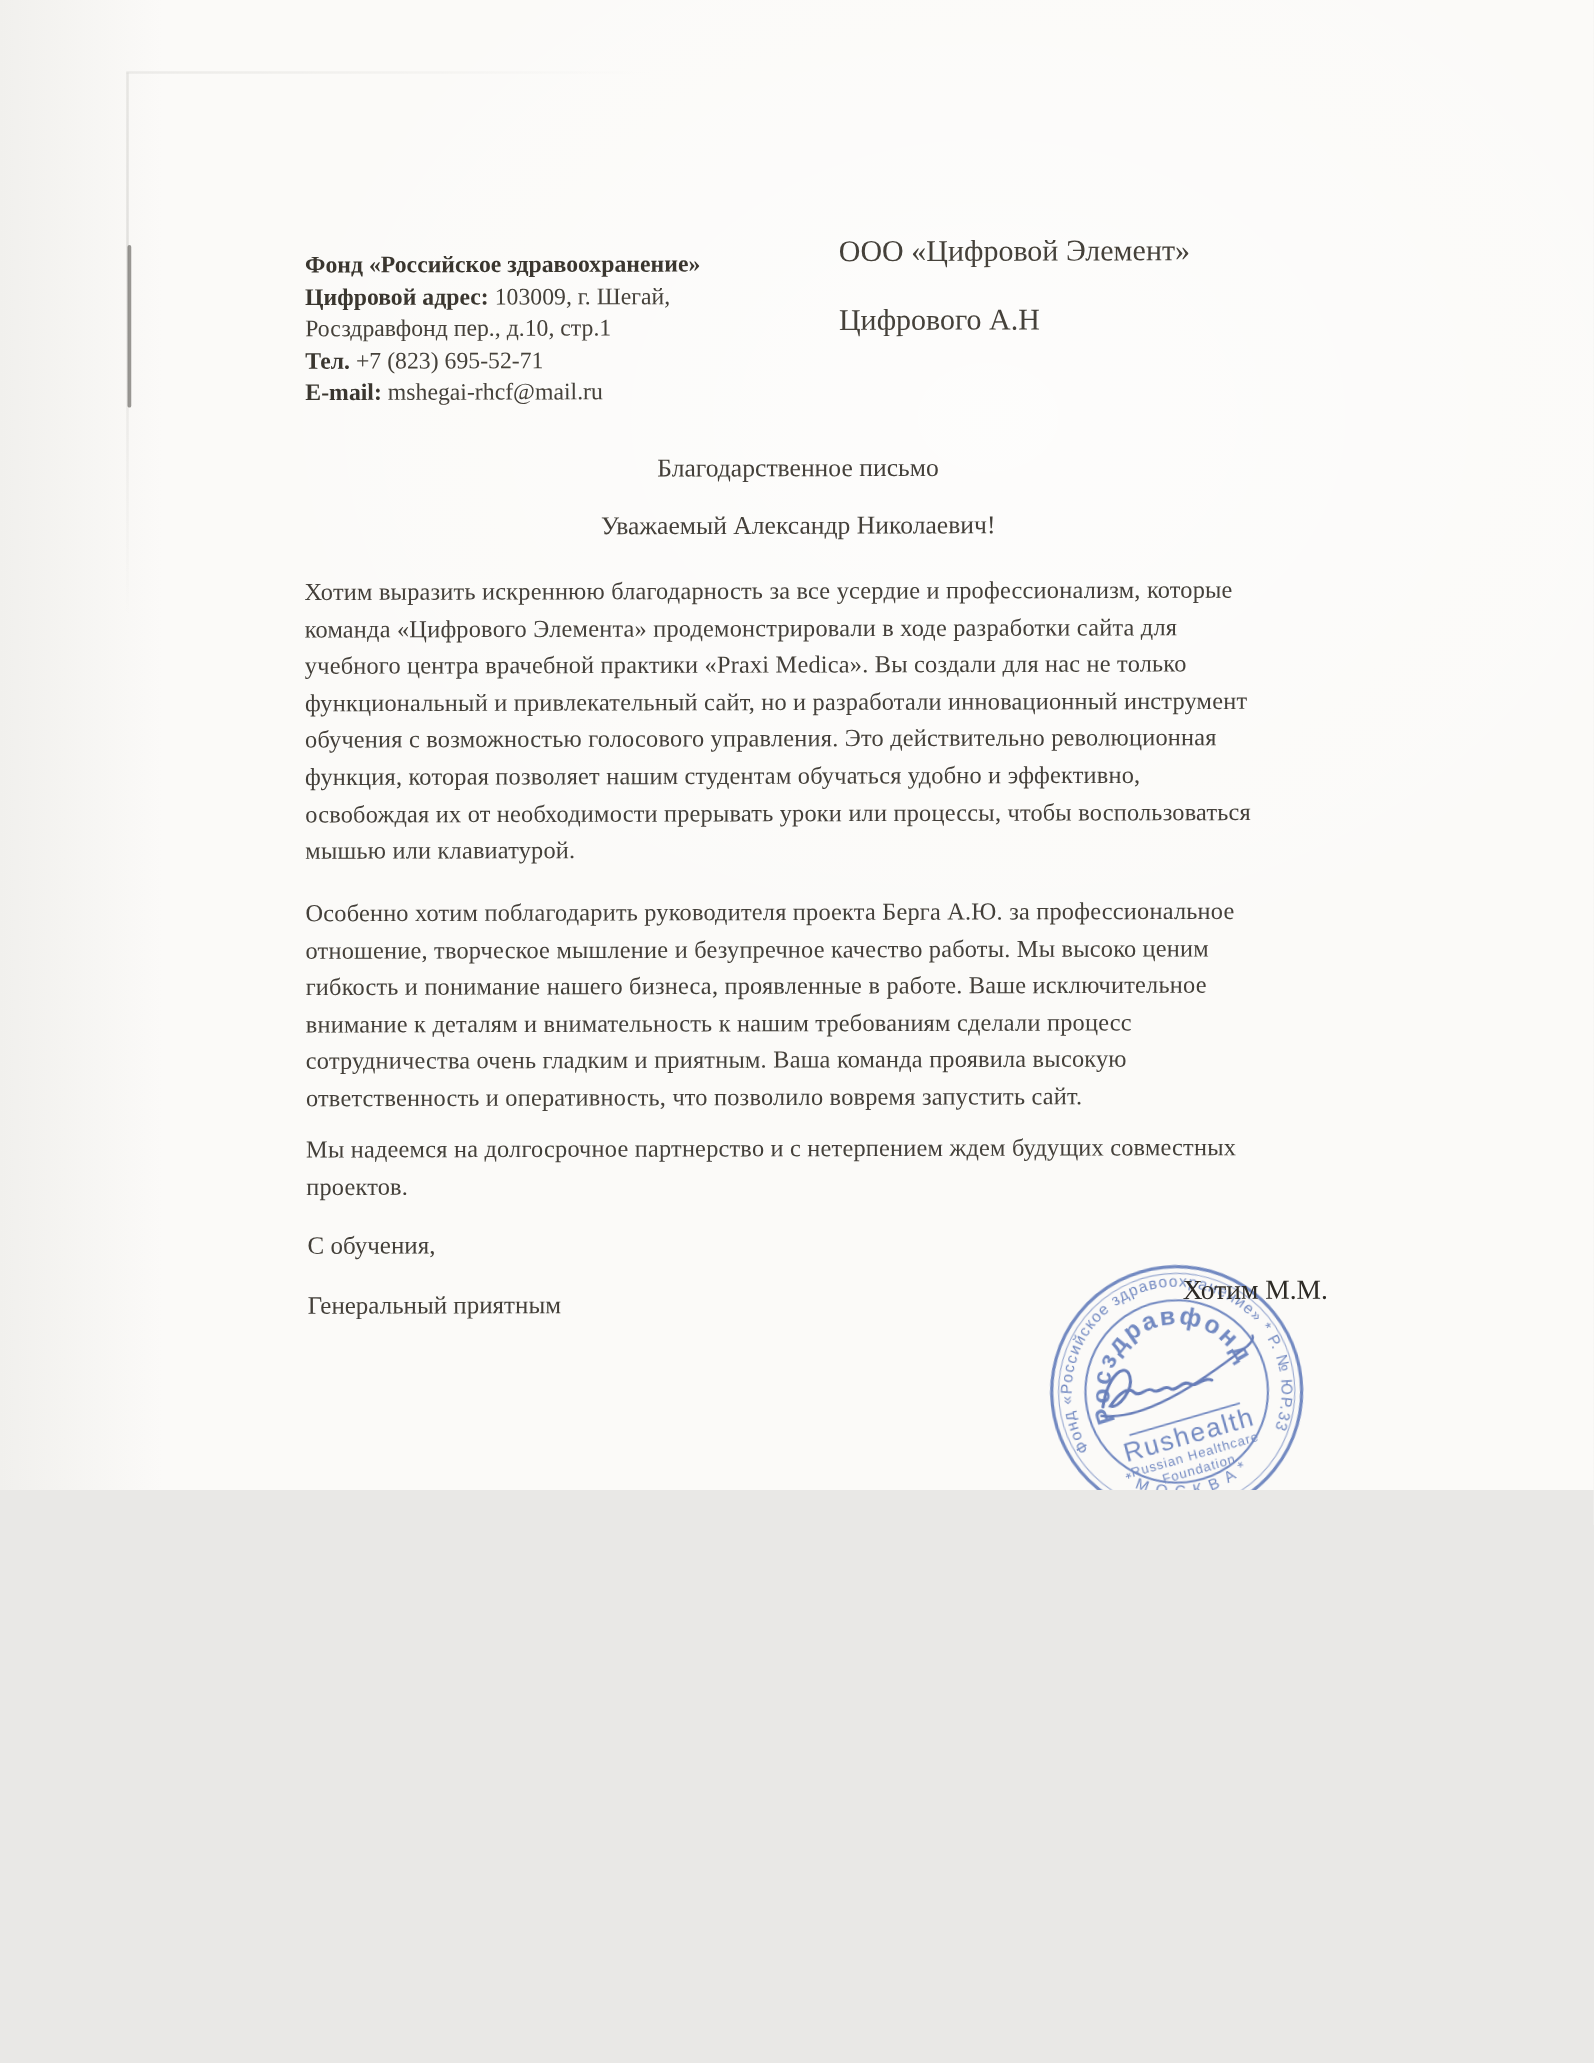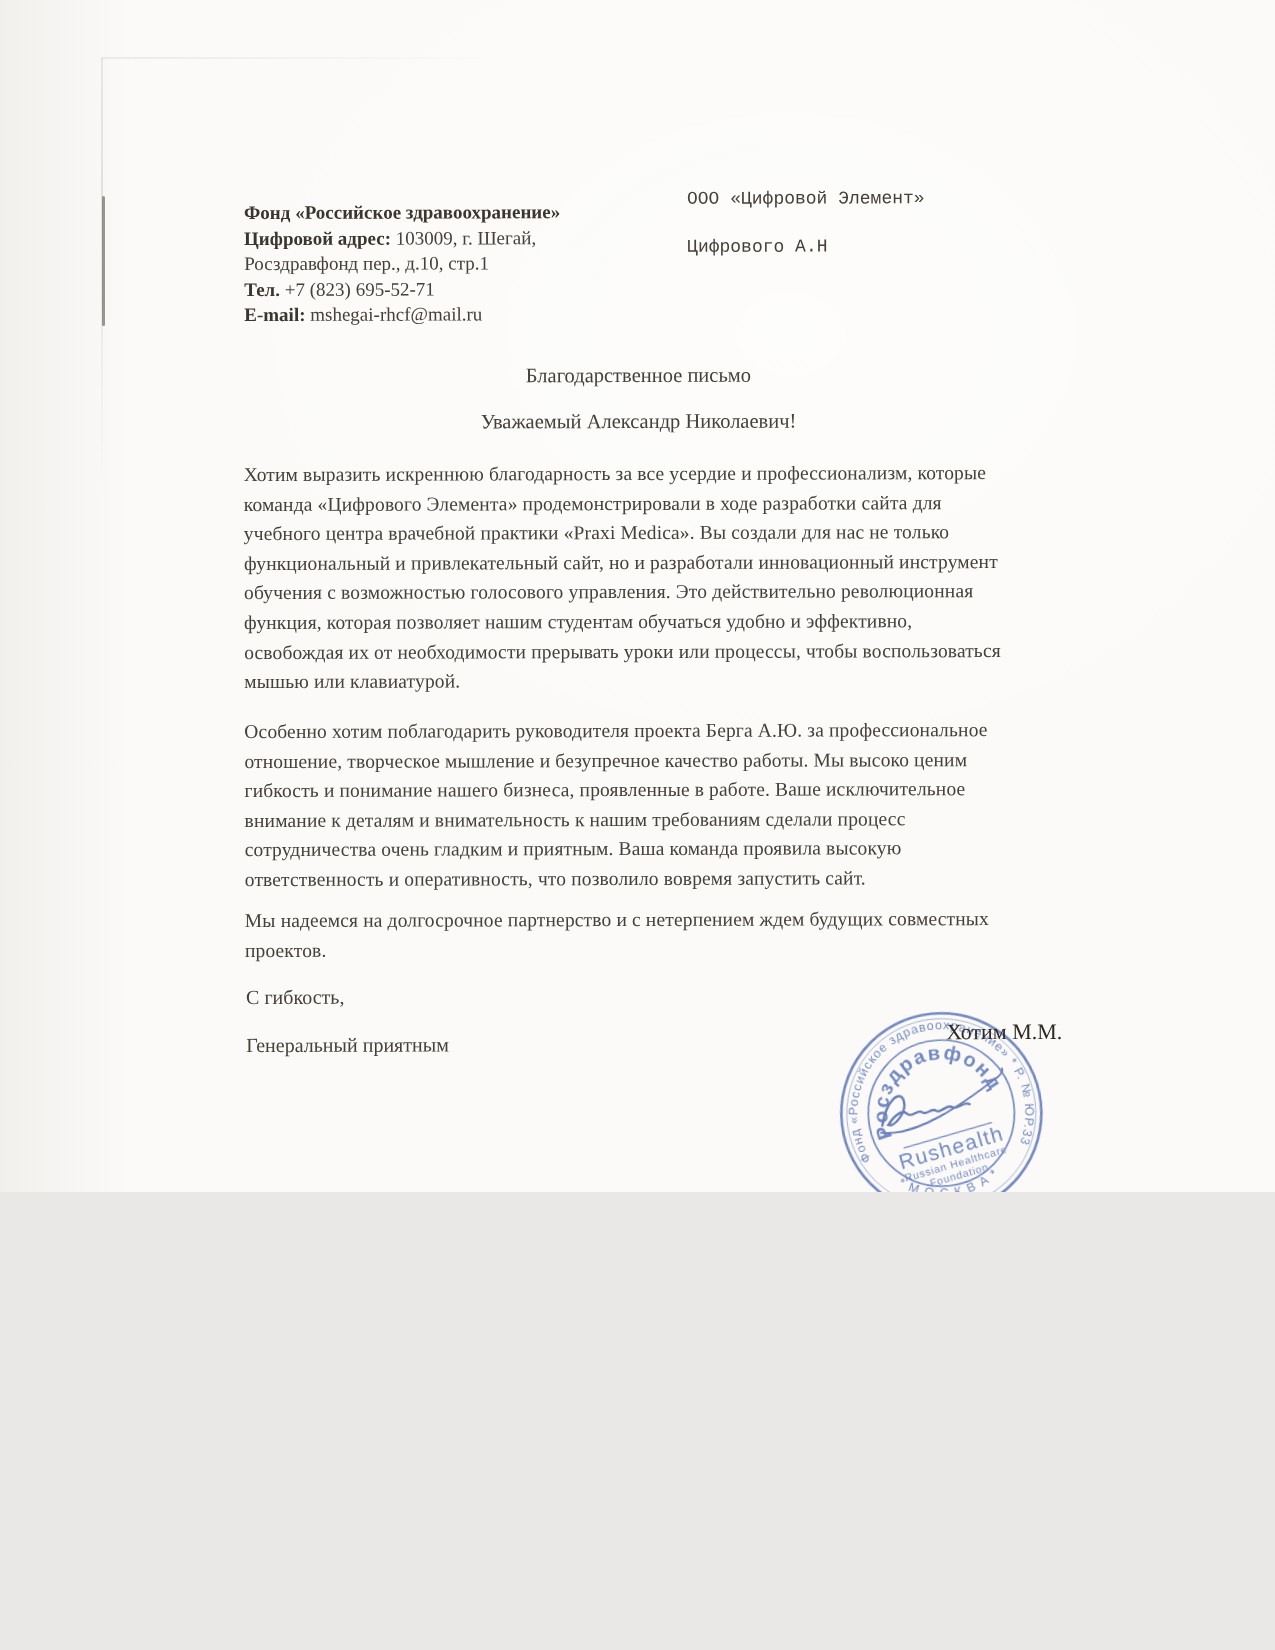--- a/index.html
+++ b/index.html
@@ -28,21 +28,21 @@
   }
   .edge-top{
     position:absolute;left:101px;top:57px;width:420px;height:2px;
     background:linear-gradient(90deg,#d9d8d4, rgba(217,216,212,0));
     opacity:.45;
   }
   .letter{position:absolute;inset:0;transform:rotate(-0.15deg);}
   .abs{position:absolute;}
   .sender{left:245px;top:199px;font-size:19px;line-height:25.6px;color:#45413a;}
   .sender .b{font-weight:bold;color:#3a362f;}
-  .recipient{left:688px;top:189px;font-size:18px;color:#45413a;font-family:Liberation Mono, monospace;}
+  .recipient{left:672px;top:189px;font-size:24px;color:#45413a;}
   .recipient .person{margin-top:28px;}
   .centercol{left:244px;top:0;width:790px;text-align:center;}
   .title{top:364px;font-size:20.5px;}
   .salutation{top:410px;font-size:20.5px;}
   .para{
     left:244px;width:980px;
     font-size:19.5px;line-height:29.6px;
     white-space:pre-line;
     letter-spacing:.15px;
   }
@@ -97,21 +97,21 @@
 мышью или клавиатурой.</div>
     <div class="abs para p2">Особенно хотим поблагодарить руководителя проекта Берга А.Ю. за профессиональное
 отношение, творческое мышление и безупречное качество работы. Мы высоко ценим
 гибкость и понимание нашего бизнеса, проявленные в работе. Ваше исключительное
 внимание к деталям и внимательность к нашим требованиям сделали процесс
 сотрудничества очень гладким и приятным. Ваша команда проявила высокую
 ответственность и оперативность, что позволило вовремя запустить сайт.</div>
     <div class="abs para p3">Мы надеемся на долгосрочное партнерство и с нетерпением ждем будущих совместных
 проектов.</div>
 
-    <div class="abs closing">С гибкость,</div>
+    <div class="abs closing">С обучения,</div>
     <div class="abs position">Генеральный приятным</div>
     <div class="abs signatory">Хотим М.М.</div>
 
     <svg class="stamp" viewBox="0 0 220 220">
       <defs>
         <path id="arcTop" d="M41.2,158.2 A84,84 0 1 1 178.8,158.2"></path>
         <path id="arcBottom" d="M45.7,164 A84,84 0 0 0 174.3,164"></path>
         <path id="arcInner" d="M57.8,124 A54,54 0 1 1 162.2,124"></path>
       </defs>
       <g fill="none" stroke="#5b76b8">

